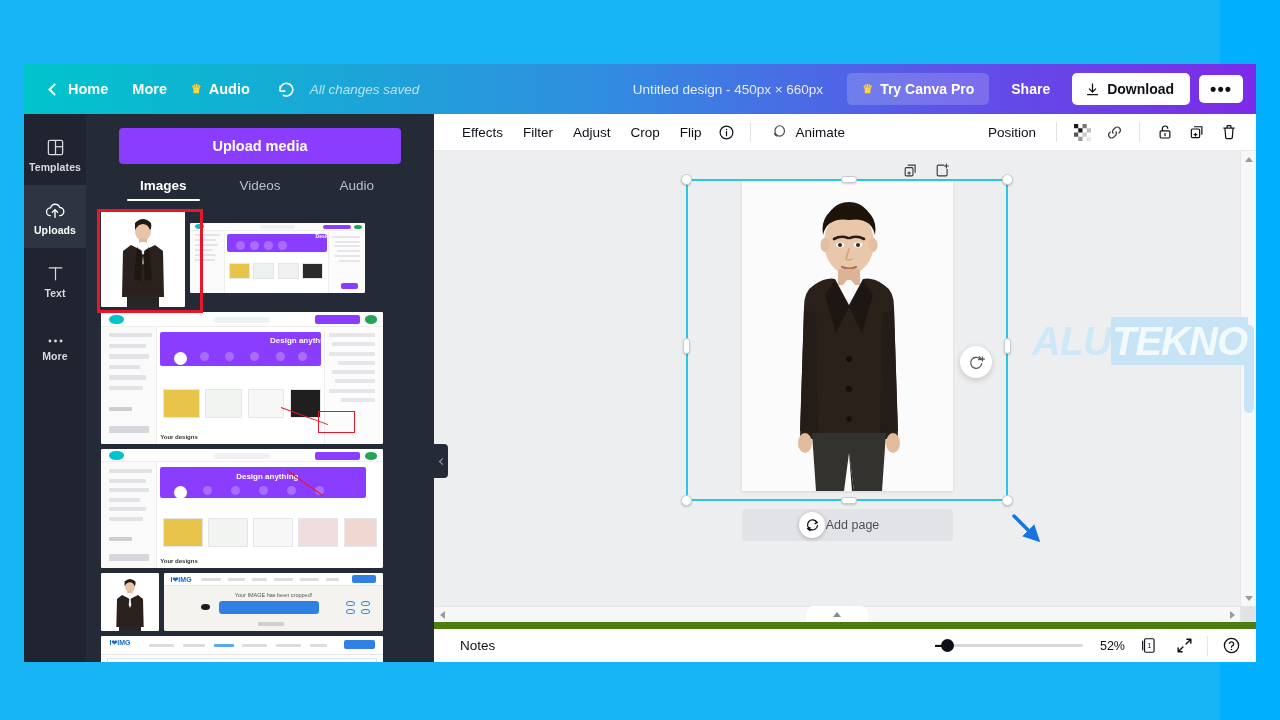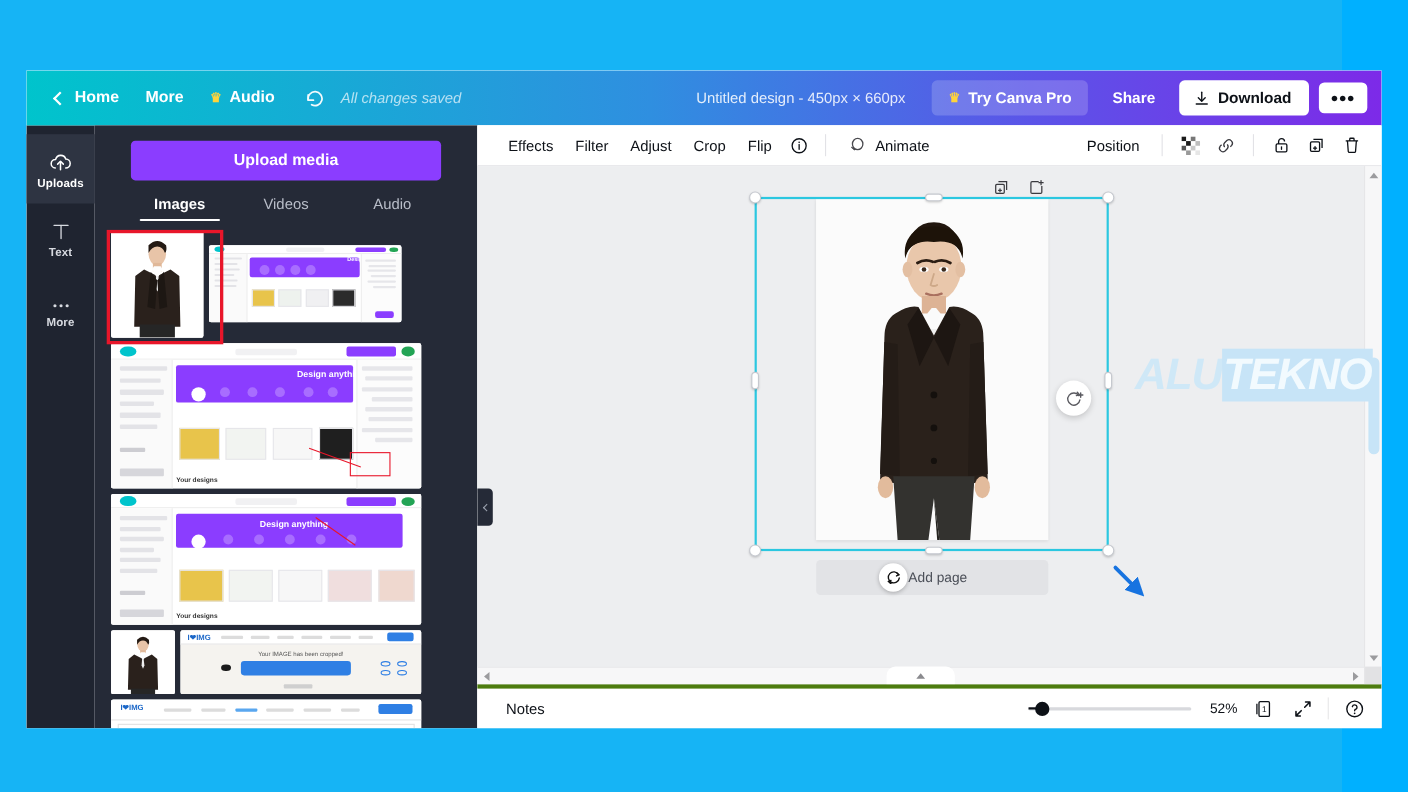--- a/index.html
+++ b/index.html
@@ -204,21 +204,21 @@
   .vthumb { position:absolute; left:3px; width:10px; background:#c7e4f7; border-radius:5px; }
   .hnotch {
     position:absolute; left:50%; transform:translateX(-50%); bottom: 0px;
     width: 62px; height: 16px; background:#fff; border-radius: 8px 8px 0 0;
     display:flex; align-items:center; justify-content:center; cursor:pointer;
   }
 
   
   #bottombar {
     height: 40px; flex: 0 0 40px; background:#fff; display:flex; align-items:center;
-    padding: 0 12px 0 18px; border-top:4px solid #4d7c0f;
+    padding: 0 12px 0 18px; border-top:7px solid #4d7c0f;
   }
   .notes { font-size: 13.5px; color:#0d1117; cursor:pointer; padding:5px 8px; border-radius:4px;}
   .bb-right { margin-left:auto; display:flex; align-items:center; gap:10px; }
   .zoom-slider { position:relative; width: 148px; height: 16px; display:flex; align-items:center; cursor:pointer;}
   .zs-track { position:absolute; left:0; right:0; height:3px; background:#d8d9dd; border-radius:2px;}
   .zs-minus { position:absolute; left:0; width:7px; height:2px; background:#0d1117; }
   .zs-knob { position:absolute; left: 6px; width:13px; height:13px; border-radius:50%; background:#0d1117; }
   .zoompct { font-size:12.5px; color:#0d1117; min-width:32px; text-align:right; }
   .bb-ico { width:26px; height:26px; display:flex; align-items:center; justify-content:center;
             cursor:pointer; border-radius:4px; }
@@ -273,20 +273,30 @@
         <div class="pill more">
           <span>•••</span>
         </div>
       </div>
     </div>
 
     <div id="bodyrow">
 
       <div id="rail">
 
+        <div class="rail-item">
+          <span class="rail-ico">
+            <svg width="19" height="19" viewBox="0 0 24 24" fill="none" stroke="#d7dae0" stroke-width="1.6">
+              <rect x="3" y="3" width="18" height="18" rx="2"></rect>
+                <path d="M12 3 L12 21"></path>
+                <path d="M12 11 L21 11"></path>
+            </svg>
+          </span>
+          <span class="rail-label">Templates</span>
+        </div>
 
 
         <div class="rail-item active">
           <span class="rail-ico">
             <svg width="22" height="19" viewBox="0 0 24 22" fill="none" stroke="#ffffff" stroke-width="1.6" stroke-linecap="round" stroke-linejoin="round">
               <path d="M6.5 17 A4.5 4.5 0 0 1 6.9 8 A5.5 5.5 0 0 1 17.5 7.6 A4 4 0 0 1 17.5 17"></path>
               <path d="M12 19 L12 10.5"></path>
                 <path d="M9 13 L12 10 L15 13"></path>
             </svg>
           </span>

